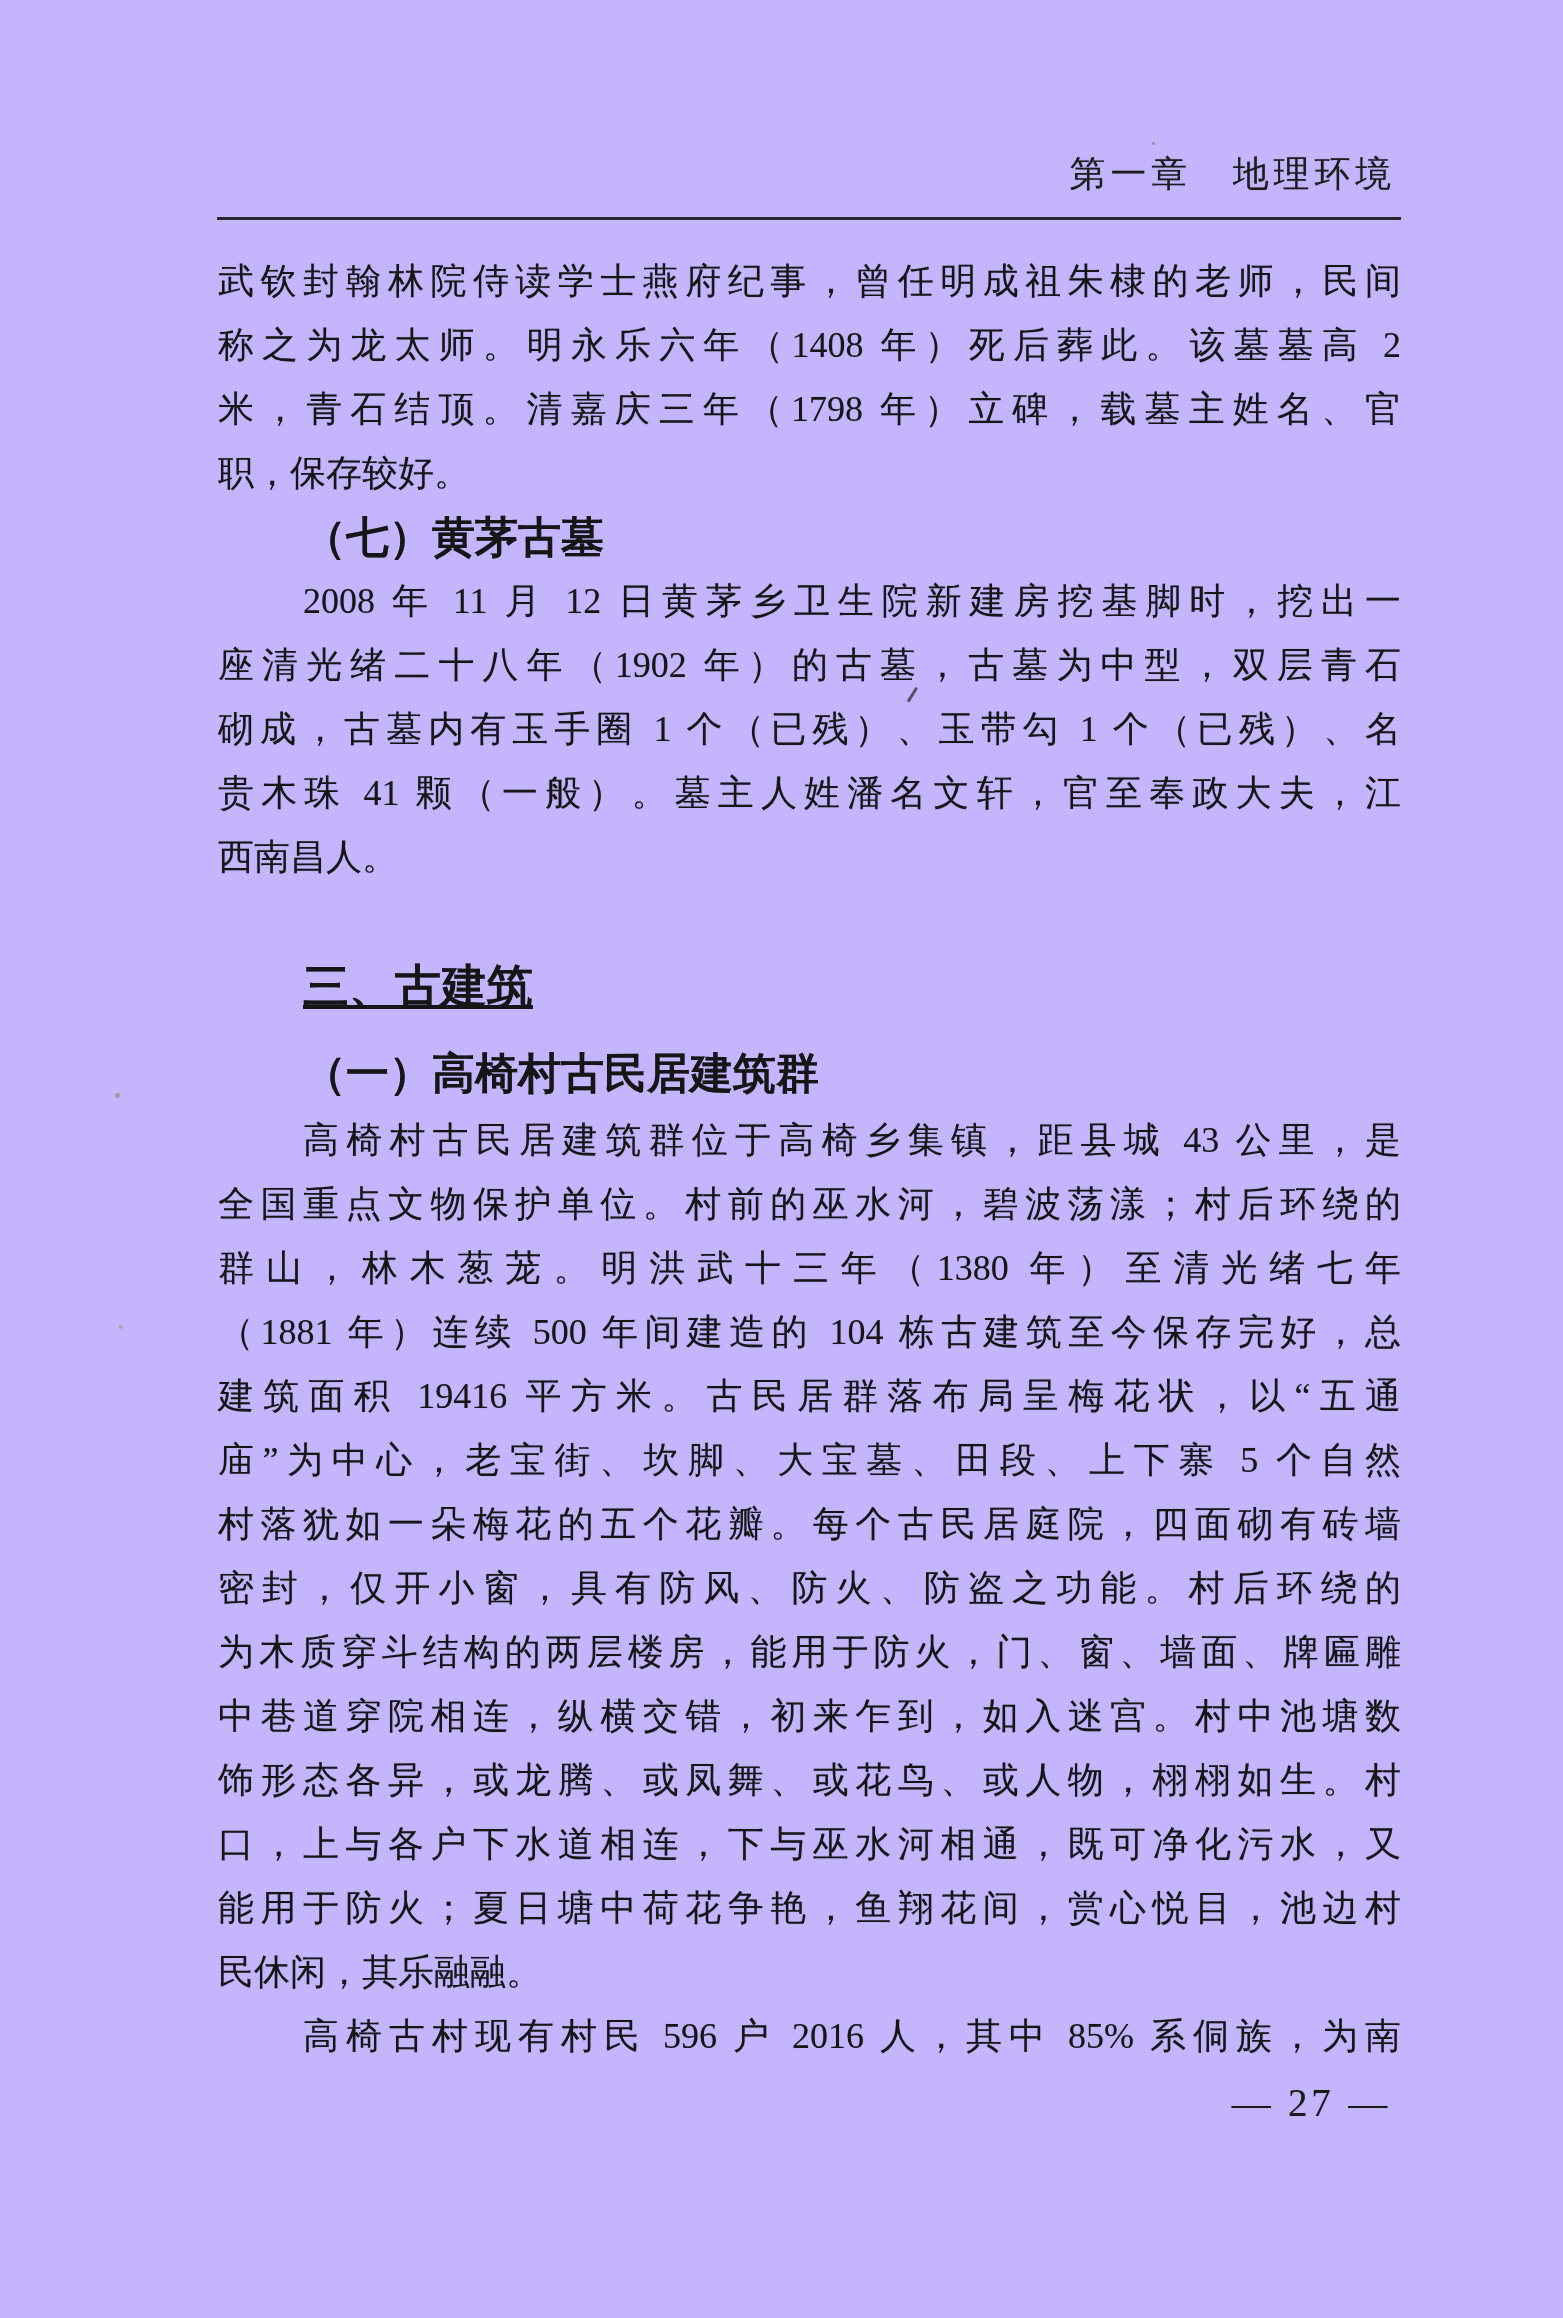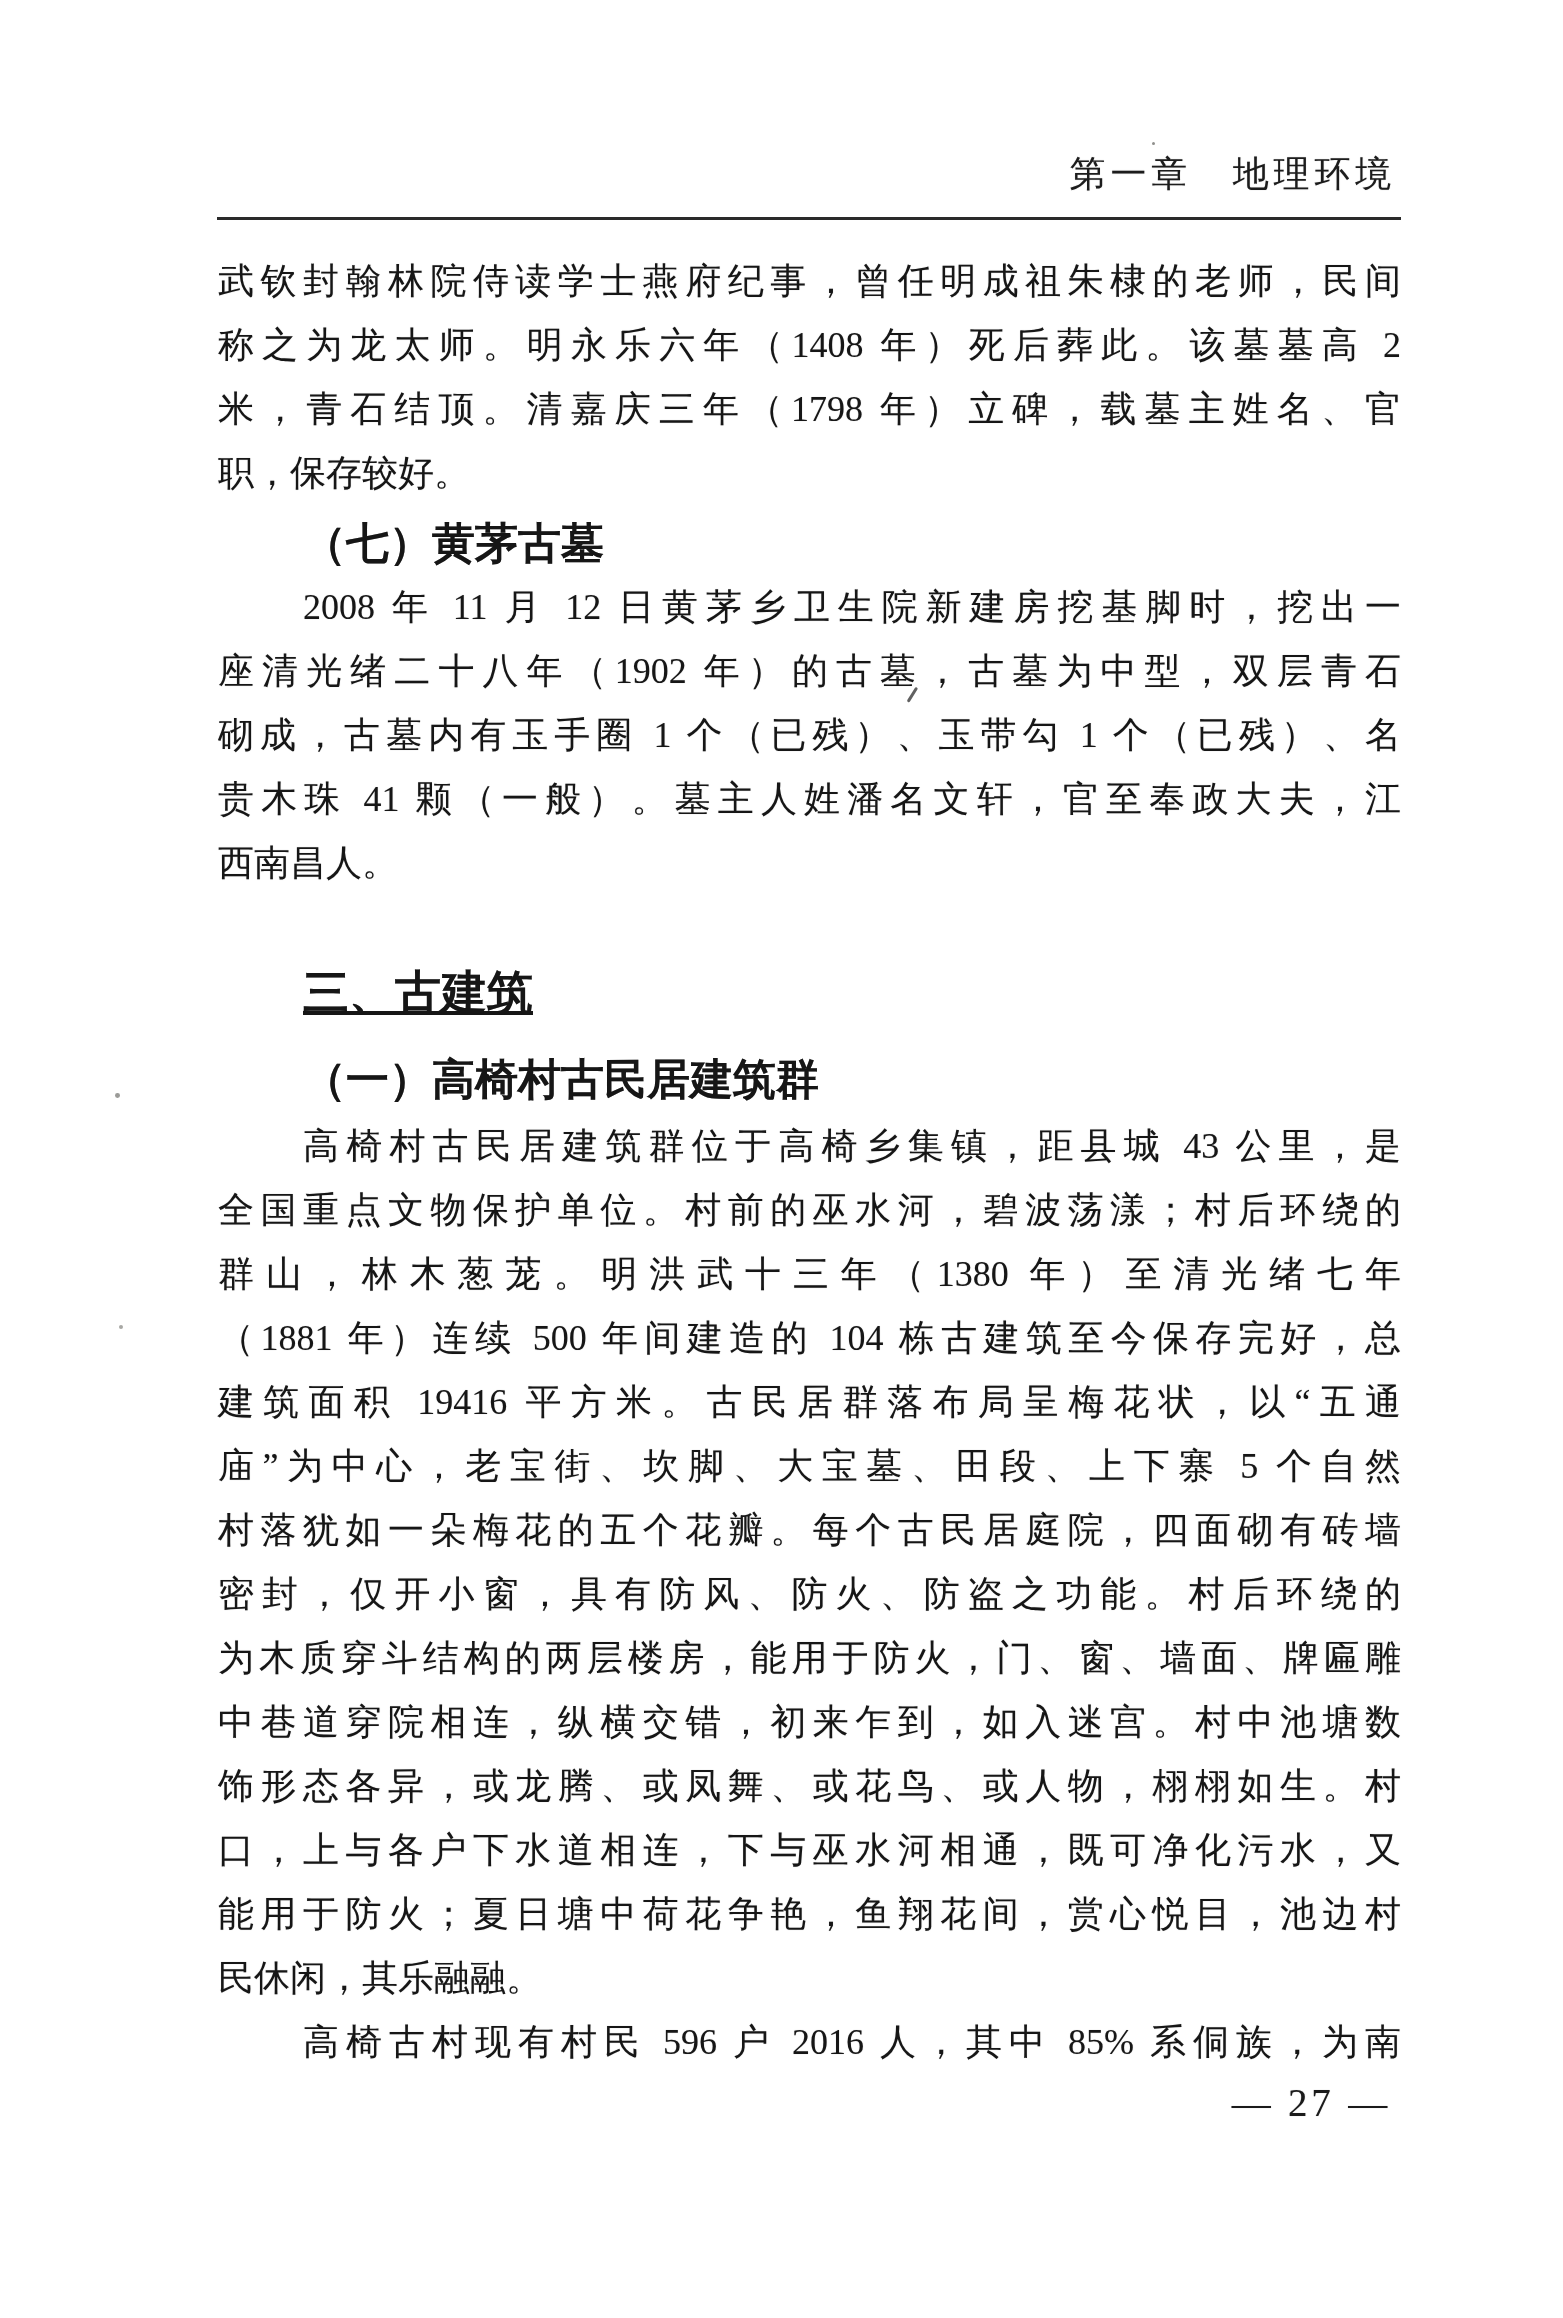--- a/index.html
+++ b/index.html
@@ -1,19 +1,19 @@
 <!DOCTYPE html>
 <html style="font-size:7.7px"><head>
 <meta charset="utf-8">
 <style>
   html,body{margin:0;padding:0;background:#e8e8e6;}
   .page{
     position:relative;
     width:1563px;height:2319px;
-    background:#ffffff;
+    background:#c4b5fd;
     overflow:hidden;
     font-family:"Liberation Serif","DejaVu Serif",serif;
     color:#161616;
   }
   
   .running-head{
     position:absolute;
     top:150px;right:167px;
     font-size:36px;
     letter-spacing:4.8px;
@@ -47,21 +47,21 @@
   
   .block.h-sub .line,
   .block.h-sub2 .line,
   .block.h-sec .line{
     font-family:"Liberation Sans","DejaVu Sans",sans-serif;
     font-weight:700;
     text-align-last:left;
     text-indent:85px;
     text-shadow:0 0 0.5px rgba(10,10,10,.45);
   }
-  .block.h-sub .line{font-size:43px;line-height:64px;margin-top:6px;}
+  .block.h-sub .line{font-size:43px;line-height:64px;}
   .block.h-sec{margin-top:61px;}
   .block.h-sec .line{font-size:46px;line-height:72px;text-decoration:underline;}
   .block.h-sub2{margin-top:17.3px;}
   .block.h-sub2 .line{font-size:43px;line-height:69px;}
   
   .footer{
     position:absolute;
     top:2080px;right:172px;
     font-size:39px;
     letter-spacing:3.8px;

